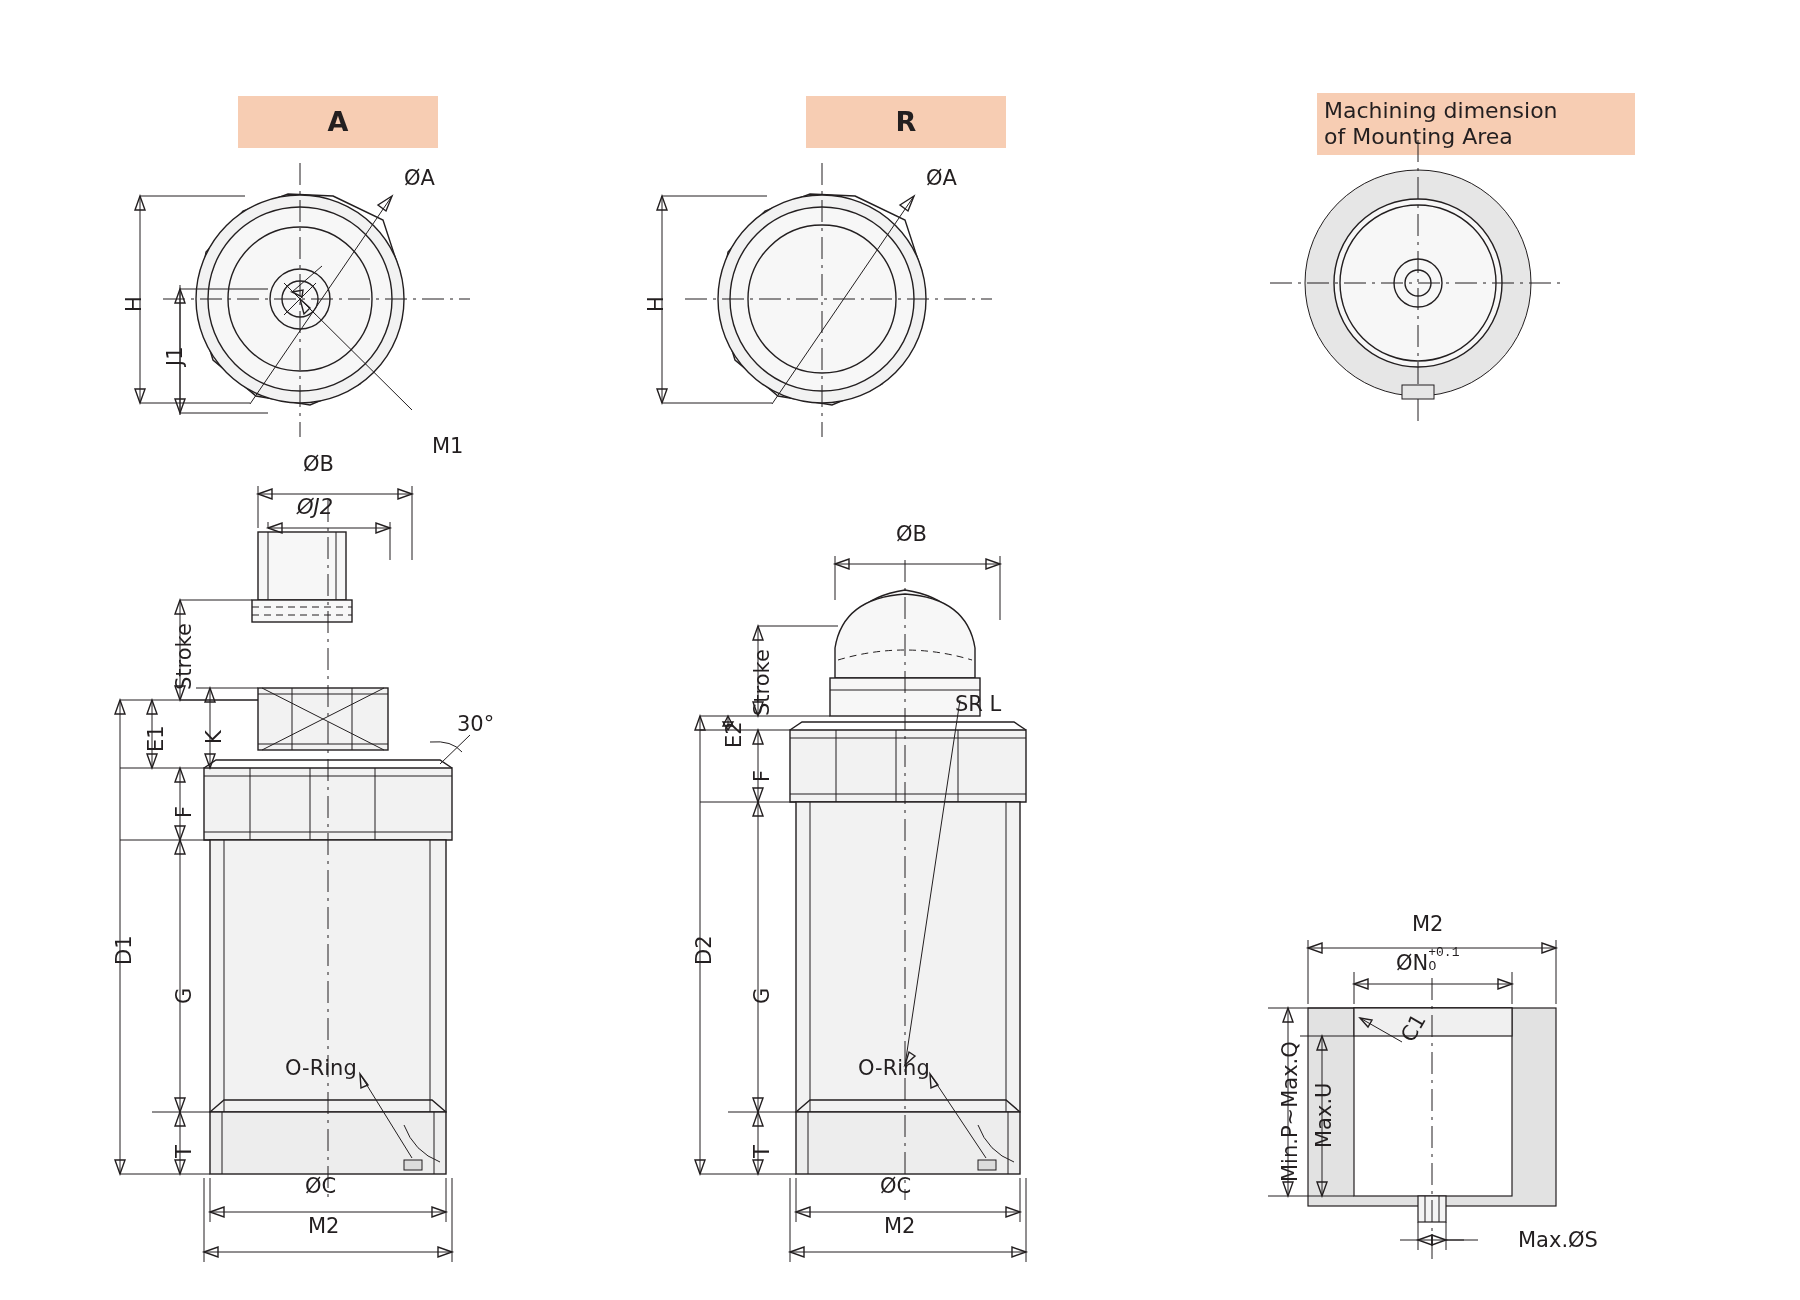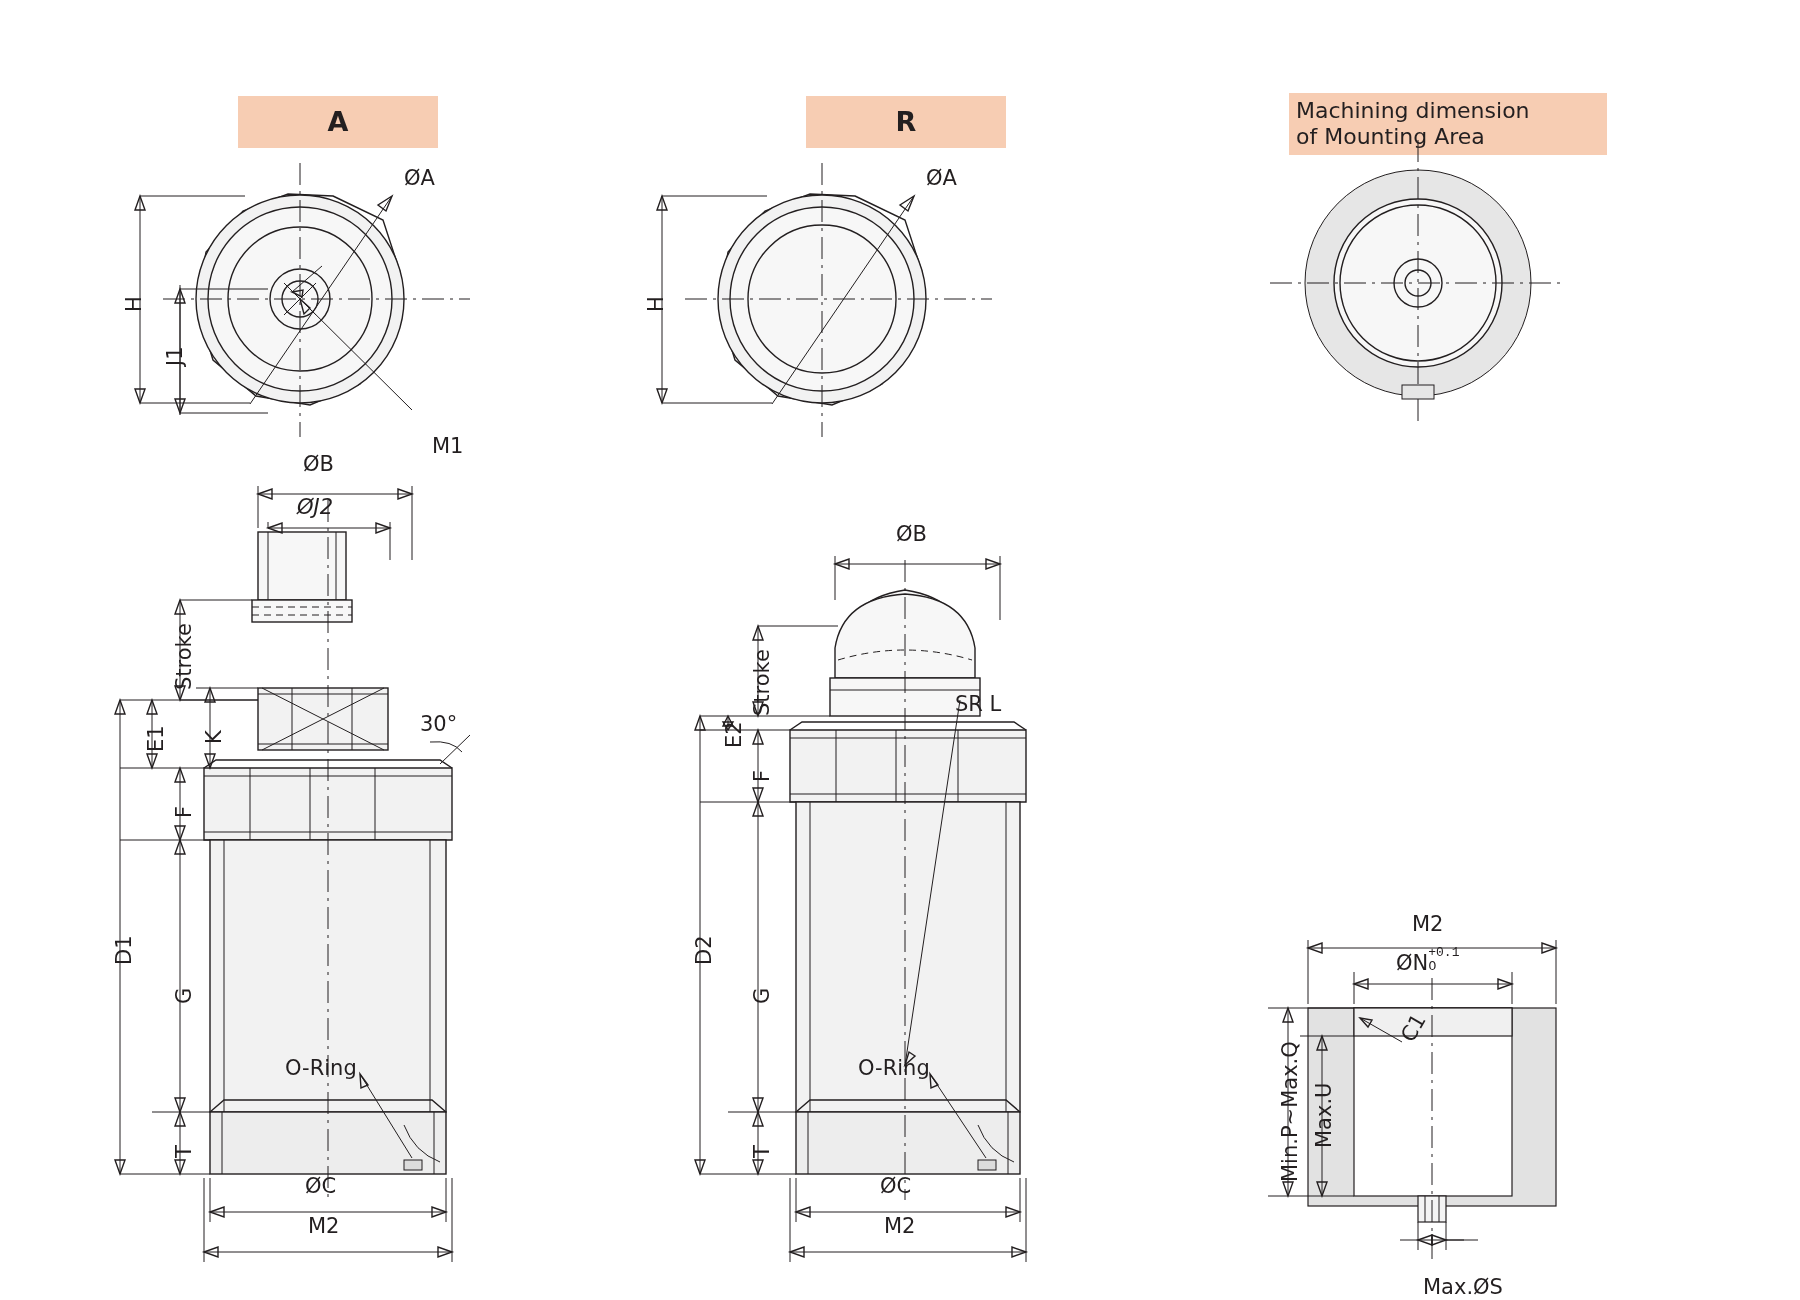--- a/index.html
+++ b/index.html
@@ -24,21 +24,21 @@
 <body>
 
 <div class="stage">
 
   <div class="hdr" style="left:238px;top:96px;width:200px;height:52px;">
     <span>A</span>
   </div>
   <div class="hdr" style="left:806px;top:96px;width:200px;height:52px;">
     <span>R</span>
   </div>
-  <div class="hdr multi" style="left:1289px;top:93px;width:318px;height:62px;flex-direction:column;justify-content:center;">
+  <div class="hdr multi" style="left:1317px;top:93px;width:318px;height:62px;flex-direction:column;justify-content:center;">
     <span style="display:block;">Machining dimension</span>
     <span style="display:block;">of Mounting Area</span>
   </div>
 
   <svg width="1800" height="1300">
 
     <g>
 
       <polygon class="ln" fill="#f2f2f2" points="333,196 383,220 400,272 395,330 360,384 310,405 256,396 213,360 197,308 206,252 243,211 288,194"></polygon>
       <circle class="body-fill" cx="300" cy="299" r="104"></circle>
@@ -353,21 +353,21 @@
 
   <div class="lbl" style="left:926px;top:166px;">ØA</div>
   <div class="lbl vert" style="left:644px;top:312px;">H</div>
 
   <div class="lbl" style="left:303px;top:452px;">ØB</div>
   <div class="lbl" style="left:297px;top:495px;font-style:italic;">ØJ2</div>
   <div class="lbl vert" style="left:172px;top:690px;">Stroke</div>
   <div class="lbl vert" style="left:144px;top:752px;">E1</div>
   <div class="lbl vert" style="left:202px;top:744px;">K</div>
   <div class="lbl vert" style="left:172px;top:818px;">F</div>
-  <div class="lbl" style="left:420px;top:712px;">30°</div>
+  <div class="lbl" style="left:457px;top:712px;">30°</div>
   <div class="lbl vert" style="left:112px;top:965px;">D1</div>
   <div class="lbl vert" style="left:172px;top:1004px;">G</div>
   <div class="lbl" style="left:285px;top:1056px;">O-Ring</div>
   <div class="lbl vert" style="left:172px;top:1158px;">T</div>
   <div class="lbl" style="left:305px;top:1174px;">ØC</div>
   <div class="lbl" style="left:308px;top:1214px;">M2</div>
 
   <div class="lbl" style="left:896px;top:522px;">ØB</div>
   <div class="lbl vert" style="left:750px;top:716px;">Stroke</div>
   <div class="lbl vert" style="left:722px;top:748px;">E2</div>
@@ -380,15 +380,15 @@
   <div class="lbl" style="left:880px;top:1174px;">ØC</div>
   <div class="lbl" style="left:884px;top:1214px;">M2</div>
 
   <div class="lbl" style="left:1412px;top:912px;">M2</div>
   <div class="lbl" style="left:1396px;top:948px;">
     <span>ØN</span><span style="display:inline-block;vertical-align:-2px;line-height:1;font-size:13px;position:relative;top:-2px;"><span style="display:block;font-family:Liberation Mono, monospace;">+0.1</span><span style="display:block;">0</span></span>
   </div>
   <div class="lbl vert" style="left:1396px;top:1034px;transform:rotate(-60deg);transform-origin:left top;">C1</div>
   <div class="lbl vert" style="left:1278px;top:1182px;">Min.P~Max.Q</div>
   <div class="lbl vert" style="left:1312px;top:1148px;">Max.U</div>
-  <div class="lbl" style="left:1423px;top:1228px;margin-top:47px;">Max.ØS</div>
+  <div class="lbl" style="left:1518px;top:1228px;">Max.ØS</div>
 
 </div>
 
 </body></html>

